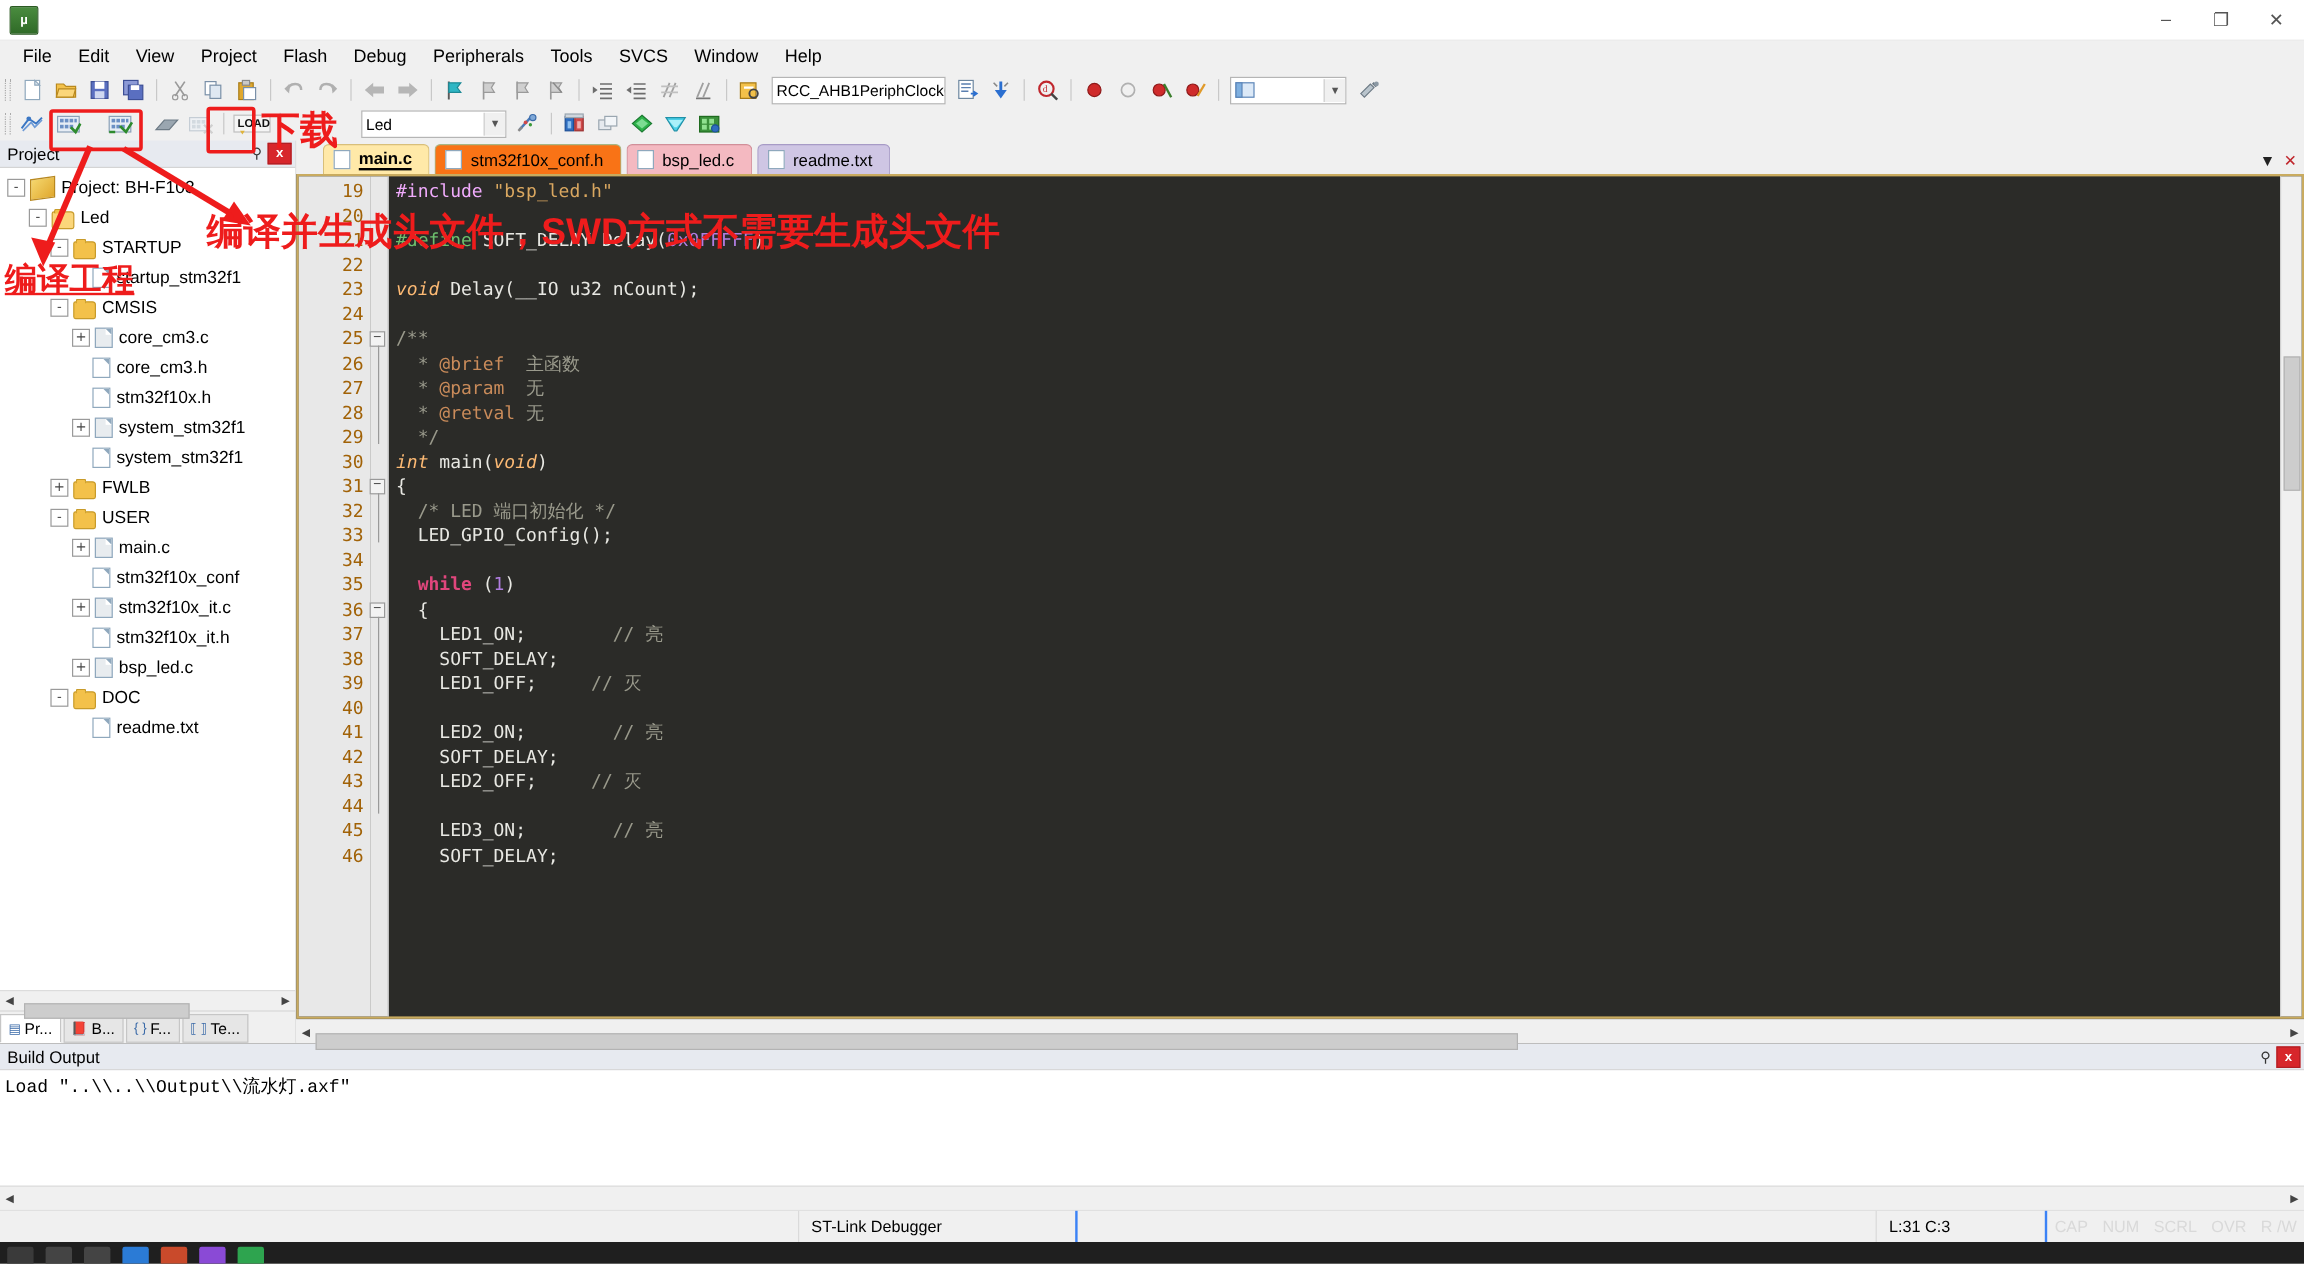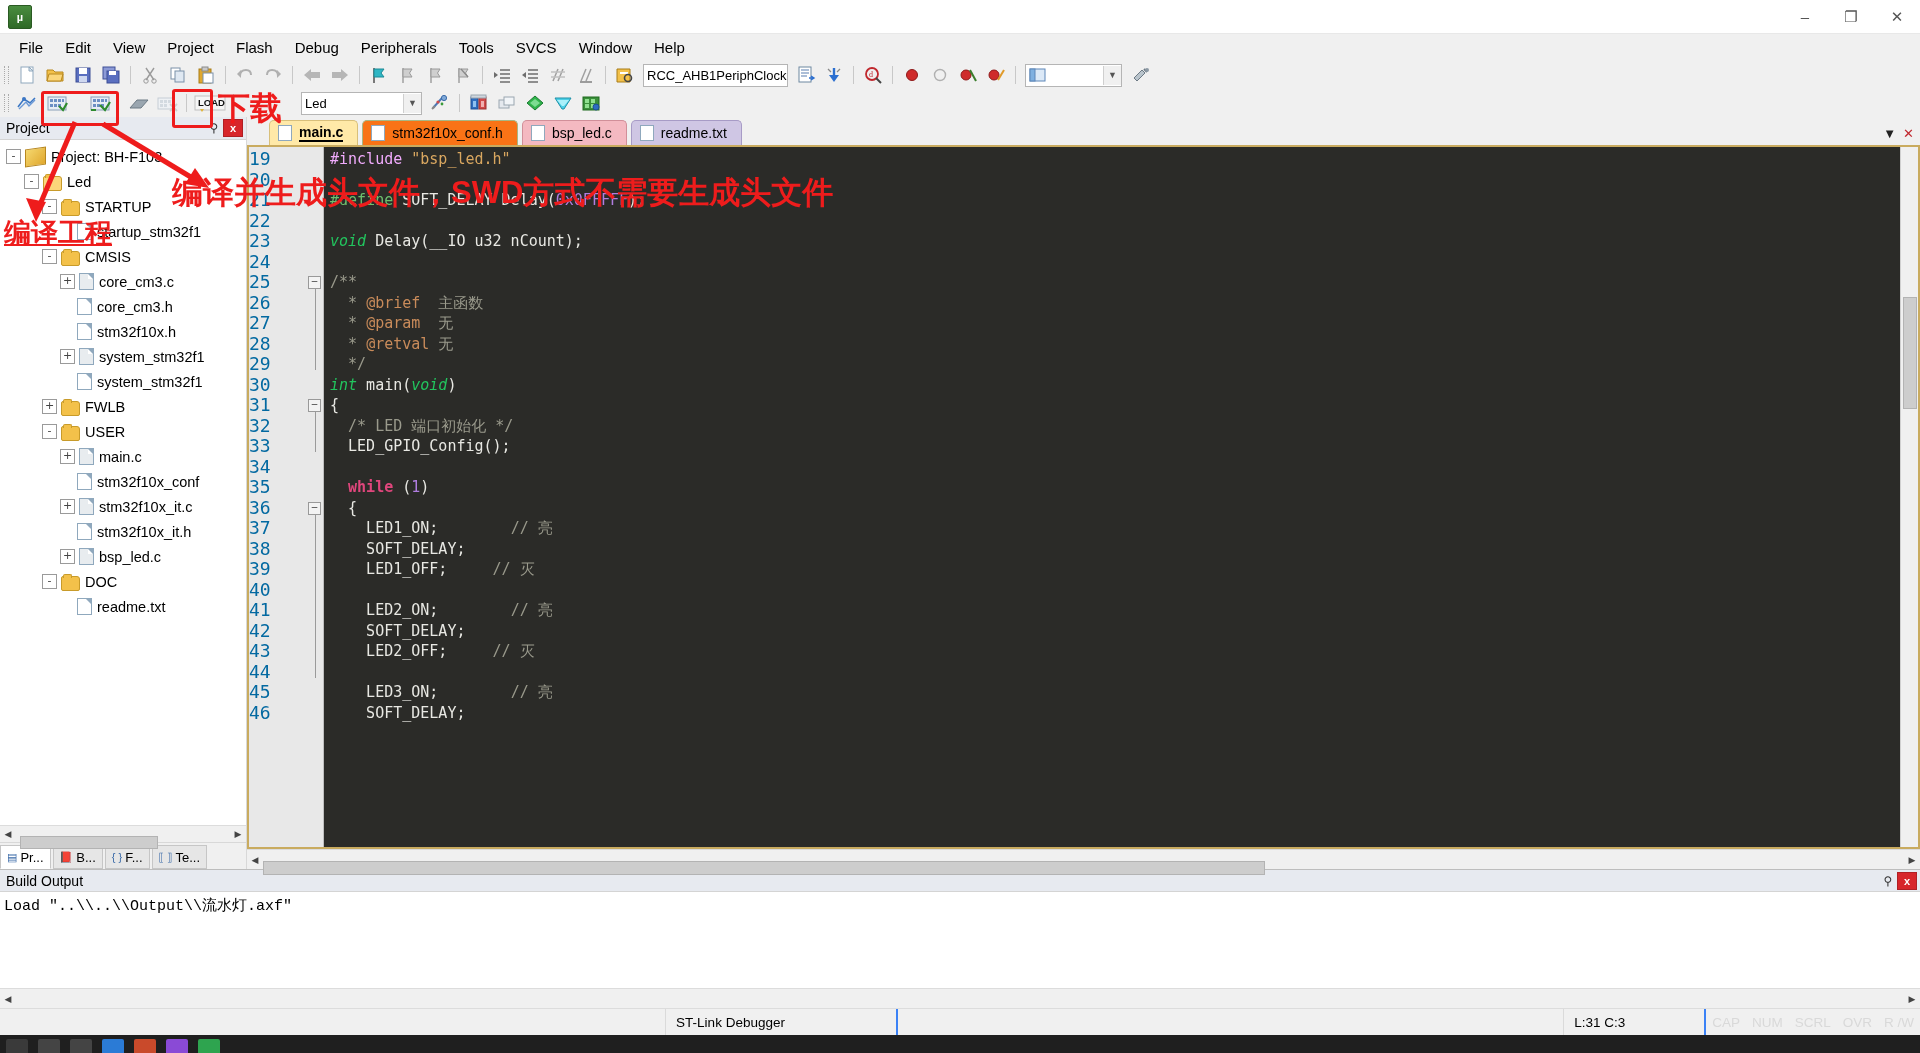--- a/index.html
+++ b/index.html
@@ -81,35 +81,35 @@
     border:1px solid #9aa0a6;border-bottom:none;border-radius:5px 5px 0 0;margin-right:4px;position:relative;}
   .etab .ficon{width:12px;height:14px;background:#fff;border:1px solid #8fa8bd;margin-right:7px;flex:none;}
   .etab.t0{background:#ffe9a8;border-color:#d8bf7a;}
   .etab.t0 span.lbl{font-weight:bold;border-bottom:2px solid #000;}
   .etab.t1{background:#f97316;border-color:#a7b785;}
   .etab.t2{background:#f4b9c1;border-color:#d18f99;}
   .etab.t3{background:#cfc6e4;border-color:#a79bc6;}
   #tabstrip .dropbtn{position:absolute;right:6px;bottom:2px;font-size:13px;color:#222;}
   #code-wrap{flex:1;display:flex;border:2px solid #c9ab5f;background:#2b2b28;min-height:0;position:relative;}
   #gutter{width:60px;background:#e8e8e8;flex:none;padding-top:2px;position:relative;}
-  .ln{height:20.5px;line-height:20.5px;padding-right:6px;font-family:"DejaVu Sans Mono",monospace;
-    font-size:18px;color:#0369a1;position:relative;}
+  .ln{height:20.5px;line-height:20.5px;text-align:right;padding-right:6px;font-family:"DejaVu Sans Mono",monospace;
+    font-size:15px;color:#a16207;position:relative;}
   .fold{position:absolute;right:-10px;top:4px;width:11px;height:11px;border:1px solid #999;background:#f3f3f3;
     color:#333;font-size:9px;line-height:9px;text-align:center;font-family:"DejaVu Sans",sans-serif;}
   #foldcol{width:14px;background:#e8e8e8;flex:none;border-right:1px solid #bfbfbf;position:relative;}
   .foldline{position:absolute;left:6px;width:1px;background:#9a9a9a;}
   #code{flex:1;padding-top:2px;padding-left:6px;font-family:"DejaVu Sans Mono",monospace;font-size:15px;
     overflow:hidden;white-space:pre;}
   .cl{height:20.5px;line-height:20.5px;color:#e8e8e3;}
   .k-pre{color:#f0abfc;}
   .k-str{color:#d9a760;}
   .k-def{color:#6dbf6d;}
   .k-id{color:#e8e8e3;}
   .k-num{color:#b07de0;}
-  .k-type{color:#22c55e;font-style:italic;}
+  .k-type{color:#fdba74;font-style:italic;}
   .k-kw{color:#e0467c;font-weight:bold;}
   .k-cmt{color:#9a9a8c;}
   .k-tag{color:#c98b5a;}
   
   #vscroll{width:17px;background:#f0f0f0;flex:none;border-left:1px solid #d0d0d0;position:relative;}
   #vscroll .vthumb{position:absolute;left:2px;top:150px;width:12px;height:110px;background:#cdcdcd;border:1px solid #b3b3b3;}
   #hscroll-row{height:19px;background:#f0f0f0;display:flex;align-items:center;border-top:1px solid #dcdcdc;}
   #hscroll-row .hthumb{height:12px;background:#cdcdcd;border:1px solid #b3b3b3;}
   
   #build{height:138px;background:#fff;border-top:1px solid #bdbdbd;display:flex;flex-direction:column;}

